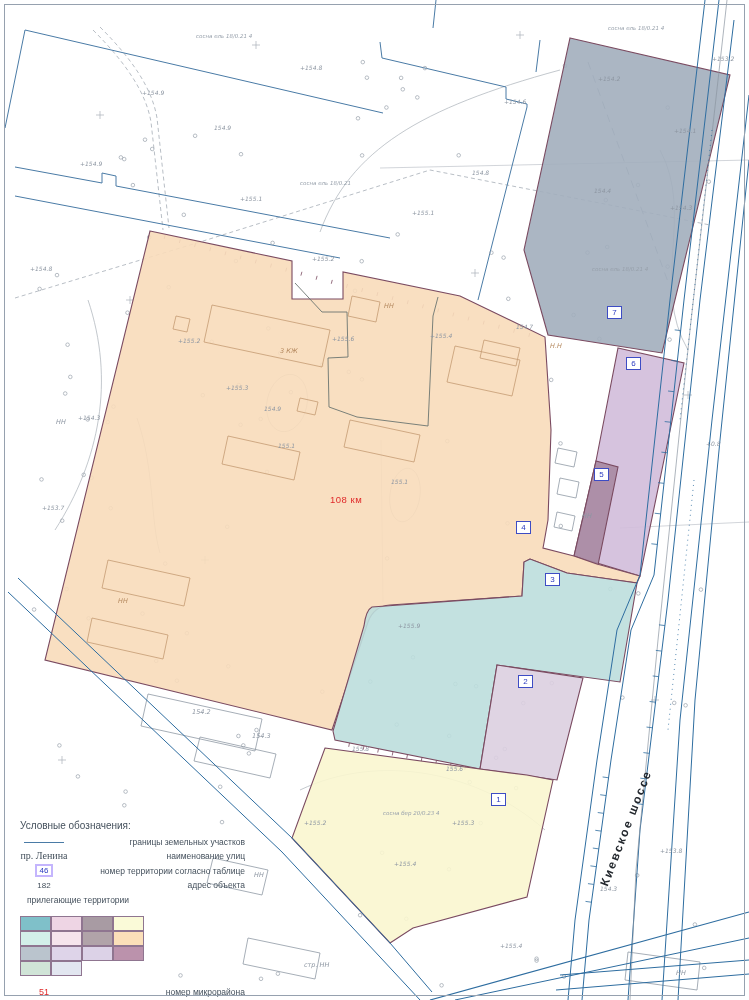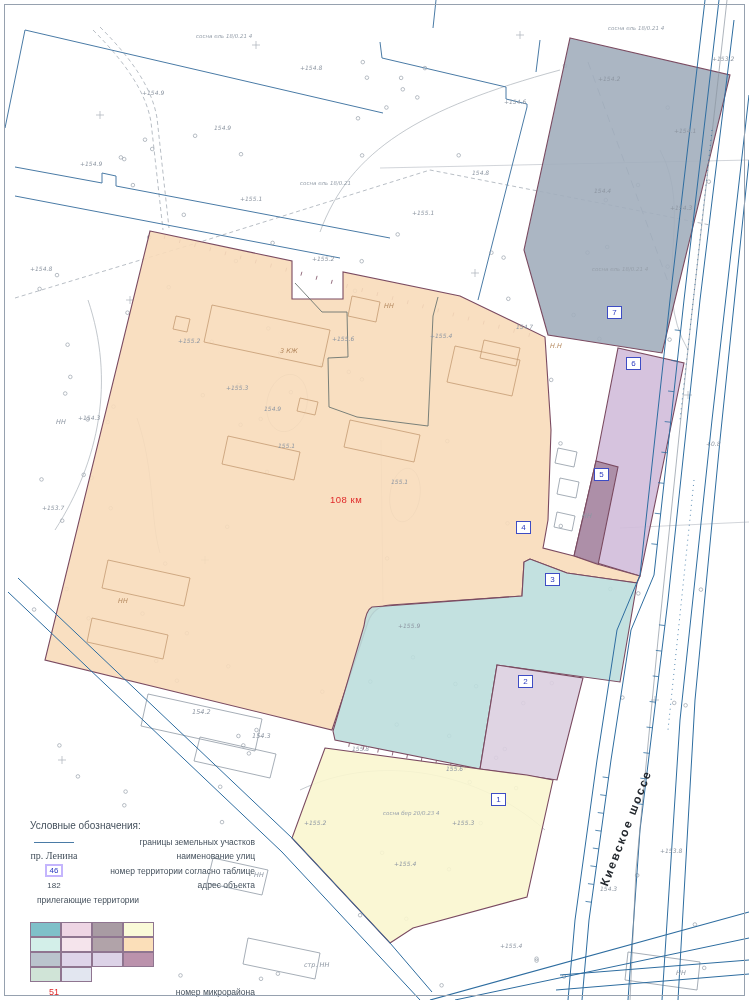--- a/index.html
+++ b/index.html
@@ -12,34 +12,34 @@
          font-size:9.5px;line-height:13px;color:#44505c;}
   .elev{position:absolute;font:italic 6px "DejaVu Sans",sans-serif;color:#8d96a2;white-space:nowrap;}
   .treenote{position:absolute;font:italic 5.5px "DejaVu Sans",sans-serif;color:#97a0ab;white-space:nowrap;}
   .objlabel{position:absolute;font:italic 6.5px "DejaVu Sans",sans-serif;white-space:nowrap;padding-left:24px;}
   .objlabel.tan{color:#b5895f;} .objlabel.gray{color:#8d96a2;}
   .badge{position:absolute;width:13px;height:11px;background:#fff;border:1px solid #3d4cc4;
          color:#2b3ac0;font-size:8px;line-height:11px;text-align:center;}
   .km{position:absolute;left:330px;top:494px;font-size:9.5px;letter-spacing:.5px;color:#e02a2a;}
   .roadname{position:absolute;left:626px;top:828px;transform:translate(-50%,-50%) rotate(-69deg);
          font-size:12px;font-weight:bold;letter-spacing:2px;color:#23282e;white-space:nowrap;}
-  .legend{position:absolute;left:30px;top:820px;width:225px;color:#44505c;z-index:20;}
+  .legend{position:absolute;left:20px;top:820px;width:225px;color:#44505c;z-index:20;}
   .legend-title{font-size:10px;margin-bottom:6px;}
   .lrow{display:flex;align-items:center;margin-bottom:3px;font-size:8.5px;justify-content:space-between;}
   .lsym{width:48px;flex:0 0 48px;text-align:center;}
   .sym-line{display:inline-block;width:40px;height:0;border-top:1.5px solid #4a7ba6;vertical-align:middle;}
   .streetname{font-size:10px;font-family:Liberation Serif, serif;}
   .numbox{display:inline-block;border:2px solid #c4b5fd;color:#2b3ac0;font-size:8px;
           padding:0 3px;background:#fff;}
   .addr{font-size:8px;color:#44505c;}
-  .sub{font-size:8.5px;margin:5px 0 17px;padding-left:7px;}
+  .sub{font-size:8.5px;margin:5px 0 11px;padding-left:7px;}
   .swatches{display:grid;grid-template-columns:repeat(4,31px);width:126px;}
   .sw{height:13px;border:1px solid #8f7590;}
   .micro-num{color:#e02a2a;font-size:9px;}
-  .lrow.micro{margin-top:5px;}
+  .lrow.micro{margin-top:11px;}
 </style>
 </head>
 <body>
 
 <div id="sheet">
 
   <svg id="map-svg" width="749" height="1000" viewBox="0 0 749 1000">
 
     <g id="g-contours" fill="none" stroke="#a9b0b8" stroke-width="0.7">
       <path d="M320,232 C350,150 420,108 560,70"></path>

